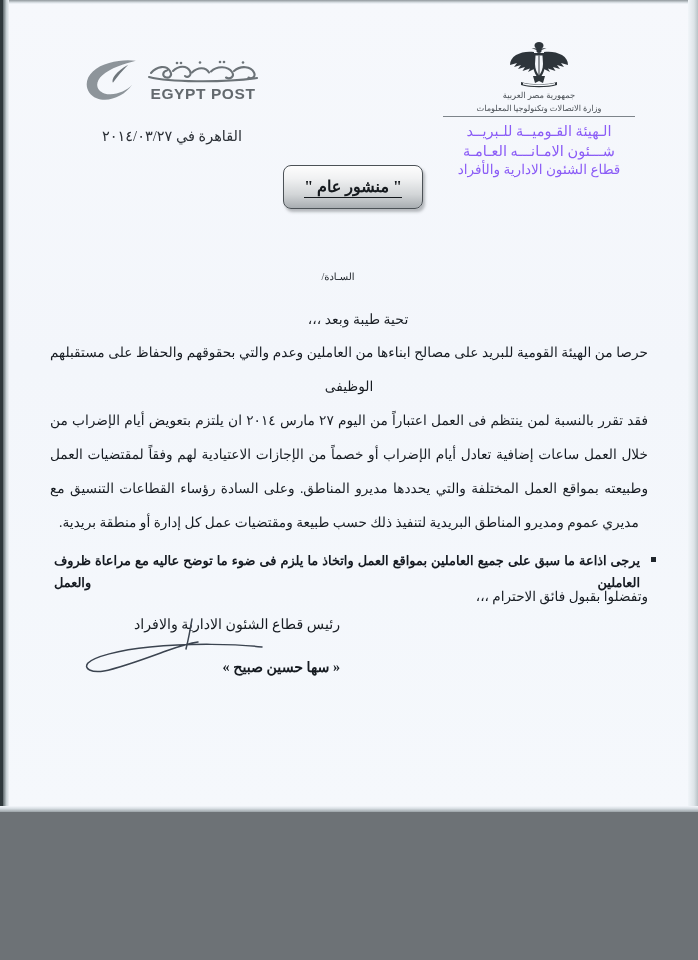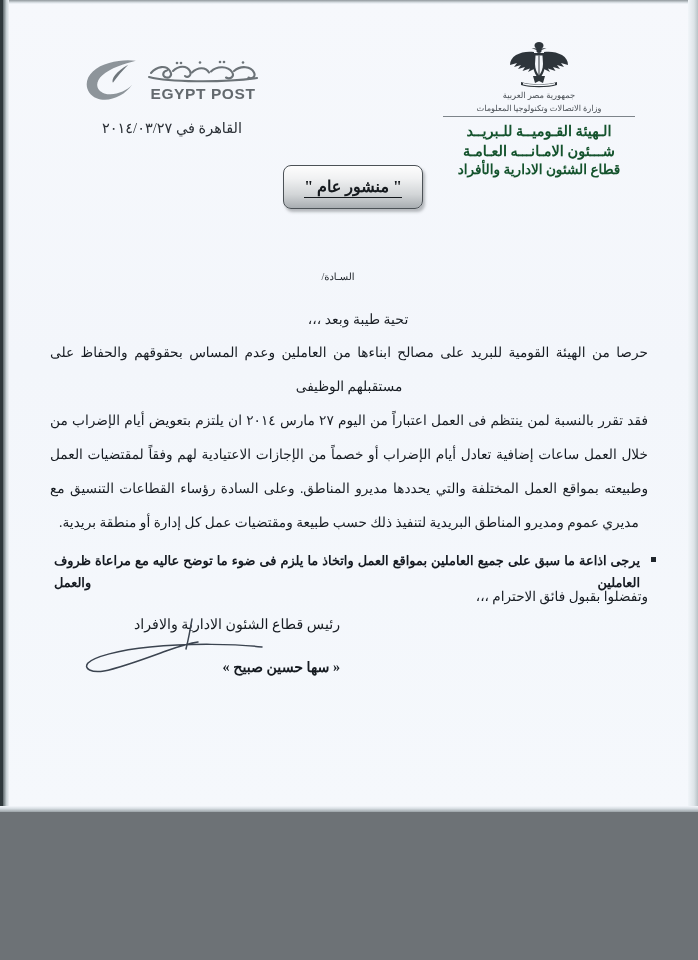--- a/index.html
+++ b/index.html
@@ -82,21 +82,21 @@
     font-family: "Liberation Sans", sans-serif;
     font-weight: bold;
     font-size: 15.5px;
     letter-spacing: 0.6px;
     color: #63696e;
     text-align: center;
     margin-top: -1px;
     direction: ltr;
   }
   .date-line {
-    margin-top: 17px;
+    margin-top: 25px;
     font-size: 14.5px;
     color: #2b3036;
     text-align: center;
     direction: rtl;
     letter-spacing: 0.2px;
   }
 
   .letterhead-right {
     position: absolute;
     right: 46px;
@@ -118,22 +118,22 @@
     letter-spacing: 0.8px;
     margin-top: 3px;
   }
   .lh-hr {
     width: 192px;
     height: 1px;
     background: #7d848a;
     margin: 3px auto 4px auto;
   }
   .lh-org, .lh-dept, .lh-sector {
-    font-weight: bold;
-    color: #14532d;
+    font-weight: normal;
+    color: #8b5cf6;
     line-height: 1.38;
   }
   .lh-org { font-size: 14.5px; letter-spacing: 1.1px; }
   .lh-dept { font-size: 14.5px; letter-spacing: 1.1px; }
   .lh-sector { font-size: 13.6px; letter-spacing: 0.1px; }
 
   
   .title-shape {
     position: absolute;
     left: 283px;
@@ -350,21 +350,21 @@
   </div>
 
   <div class="title-shape">
     <span class="title-text">" منشور عام "</span>
   </div>
 
   <div class="salutation">السـادة/</div>
   <div class="greeting">تحية طيبة وبعد ،،،</div>
 
   <div class="body-block">
-    <p>حرصا من الهيئة القومية للبريد على مصالح ابناءها من العاملين وعدم المساس بحقوقهم والحفاظ على مستقبلهم الوظيفى</p>
+    <p>حرصا من الهيئة القومية للبريد على مصالح ابناءها من العاملين وعدم والتي بحقوقهم والحفاظ على مستقبلهم الوظيفى</p>
     <p>فقد تقرر بالنسبة لمن ينتظم فى العمل اعتباراً من اليوم ٢٧ مارس ٢٠١٤ ان يلتزم بتعويض أيام الإضراب من خلال العمل ساعات إضافية تعادل أيام الإضراب أو خصماً من الإجازات الاعتيادية لهم وفقاً لمقتضيات العمل وطبيعته بمواقع العمل المختلفة والتي يحددها مديرو المناطق. وعلى السادة رؤساء القطاعات التنسيق مع مديري عموم ومديرو المناطق البريدية لتنفيذ ذلك حسب طبيعة ومقتضيات عمل كل إدارة أو منطقة بريدية.</p>
   </div>
 
   <div class="notice-block">
     <ul class="notice-list">
       <li class="notice-item">
         <span class="notice-bullet"></span>
         <span>يرجى اذاعة ما سبق على جميع العاملين بمواقع العمل واتخاذ ما يلزم فى ضوء ما توضح عاليه مع مراعاة ظروف العاملين والعمل</span>
       </li>
     </ul>

